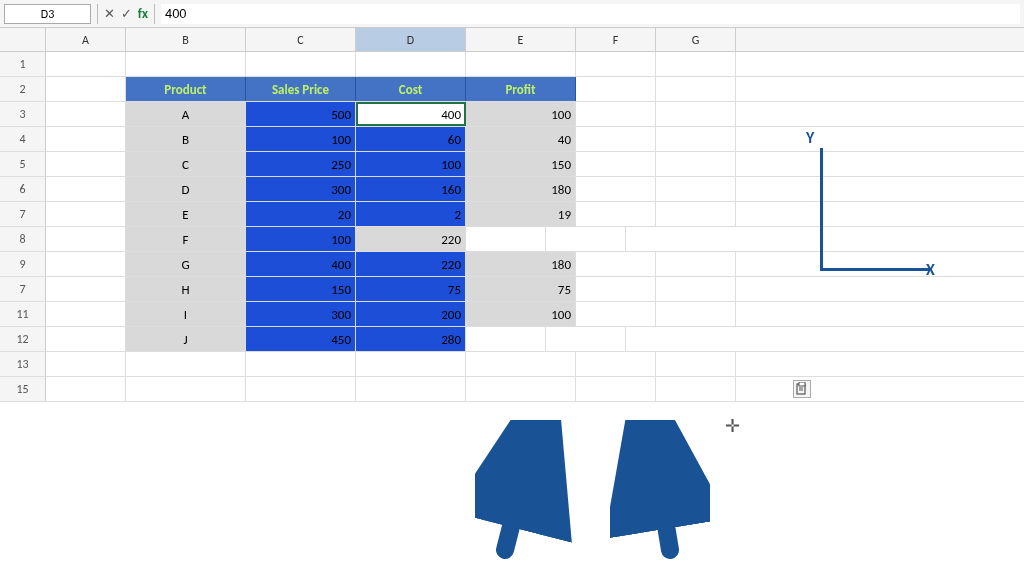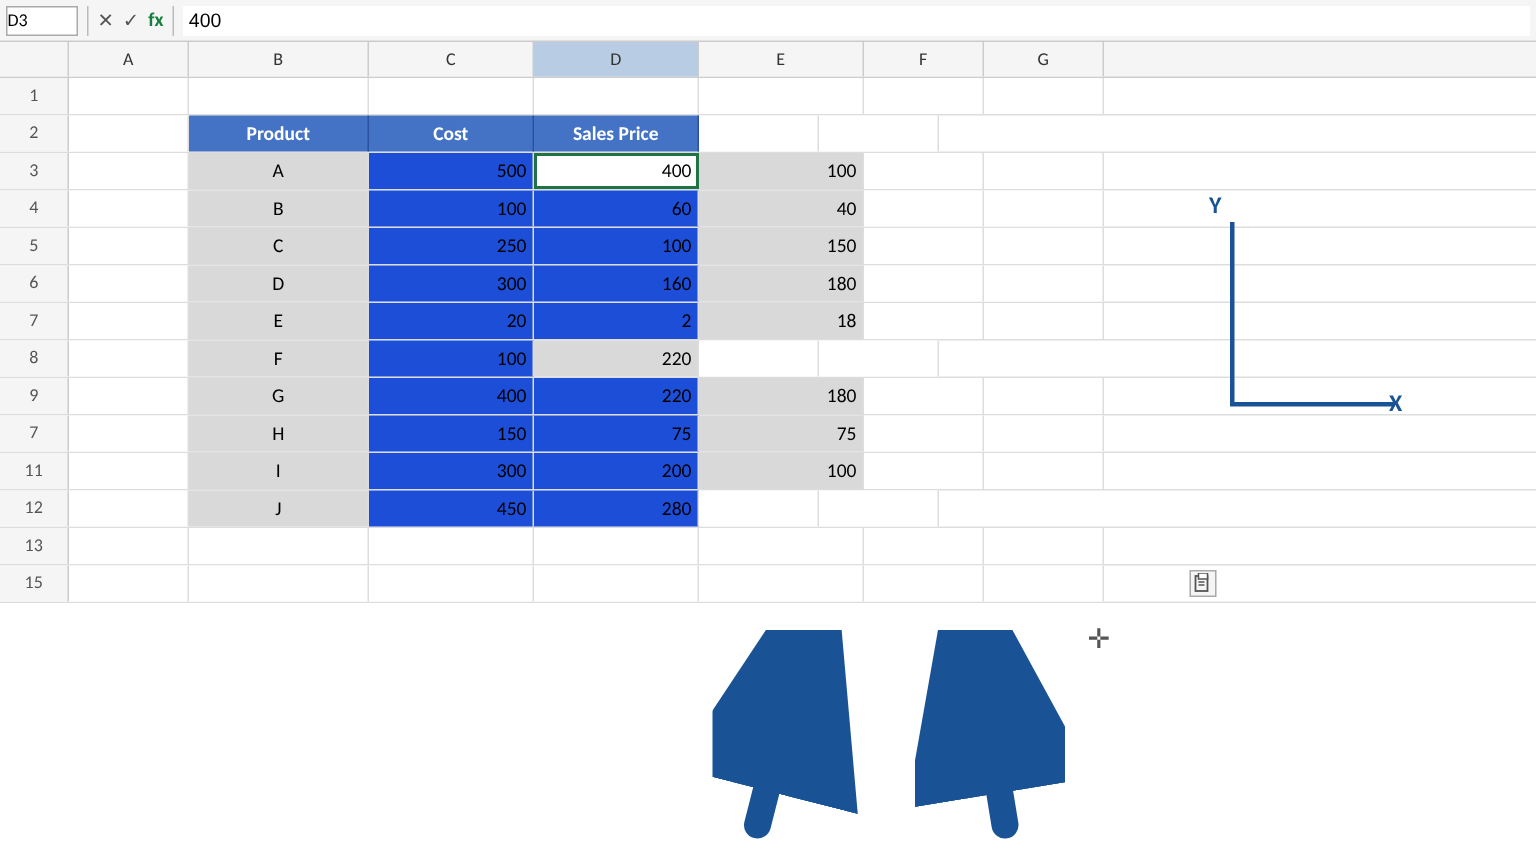--- a/index.html
+++ b/index.html
@@ -16,28 +16,29 @@
     .formula-bar {
       display: flex;
       align-items: center;
       height: 28px;
       border-bottom: 1px solid #ccc;
       background: #f5f5f5;
       padding: 0 4px;
       gap: 4px;
     }
     .cell-ref-box {
-      width: 48px;
+      width: 87px;
       height: 20px;
       border: 1px solid #aaa;
       background: #fff;
       text-align: center;
       font-size: 12px;
       display: flex;
       align-items: center;
+      justify-content: center;
     }
     .formula-divider {
       width: 1px;
       height: 20px;
       background: #bbb;
       margin: 0 2px;
     }
     .fx-icons {
       display: flex;
       gap: 6px;
@@ -130,21 +131,21 @@
     .col-b { width: 120px; min-width: 120px; }
     .col-c { width: 110px; min-width: 110px; }
     .col-d { width: 110px; min-width: 110px; }
     .col-e { width: 110px; min-width: 110px; }
     .col-f { width: 80px; min-width: 80px; }
     .col-g { width: 80px; min-width: 80px; }
 
     
     .header-cell {
       background: #4472c4;
-      color: #ffffff;
+      color: #bef264;
       font-weight: bold;
       justify-content: center;
       border-right: 1px solid #2a52a0;
     }
 
     
     .data-row .row-num {
       background: #f5f5f5;
     }
     .data-cell-b {
@@ -217,22 +218,23 @@
         <div class="grid-cell col-d"></div>
         <div class="grid-cell col-e"></div>
         <div class="grid-cell col-f"></div>
         <div class="grid-cell col-g"></div>
       </div>
 
       <div class="grid-row">
         <div class="row-num">2</div>
         <div class="grid-cell col-a"></div>
         <div class="grid-cell col-b header-cell">Product</div>
+        <div class="grid-cell col-c header-cell">Sales Price</div>
         <div class="grid-cell col-d header-cell">Cost</div>
-        <div class="grid-cell col-c header-cell">Sales Price</div>
+        <div class="grid-cell col-e header-cell">Profit</div>
         <div class="grid-cell col-f"></div>
         <div class="grid-cell col-g"></div>
       </div>
 
       <div class="grid-row data-row">
         <div class="row-num">3</div>
         <div class="grid-cell col-a"></div>
         <div class="grid-cell col-b data-cell-b">A</div>
         <div class="grid-cell col-c data-cell-c">500</div>
         <div class="grid-cell col-d data-cell-d cell-selected">400</div>
@@ -273,21 +275,21 @@
         <div class="grid-cell col-f"></div>
         <div class="grid-cell col-g"></div>
       </div>
 
       <div class="grid-row data-row">
         <div class="row-num">7</div>
         <div class="grid-cell col-a"></div>
         <div class="grid-cell col-b data-cell-b">E</div>
         <div class="grid-cell col-c data-cell-c">20</div>
         <div class="grid-cell col-d data-cell-d">2</div>
-        <div class="grid-cell col-e data-cell-e">18</div>
+        <div class="grid-cell col-e data-cell-e">19</div>
         <div class="grid-cell col-f"></div>
         <div class="grid-cell col-g"></div>
       </div>
 
       <div class="grid-row data-row">
         <div class="row-num">8</div>
         <div class="grid-cell col-a"></div>
         <div class="grid-cell col-b data-cell-b">F</div>
         <div class="grid-cell col-d data-cell-d">100</div>
         <div class="grid-cell col-e data-cell-e">220</div>

